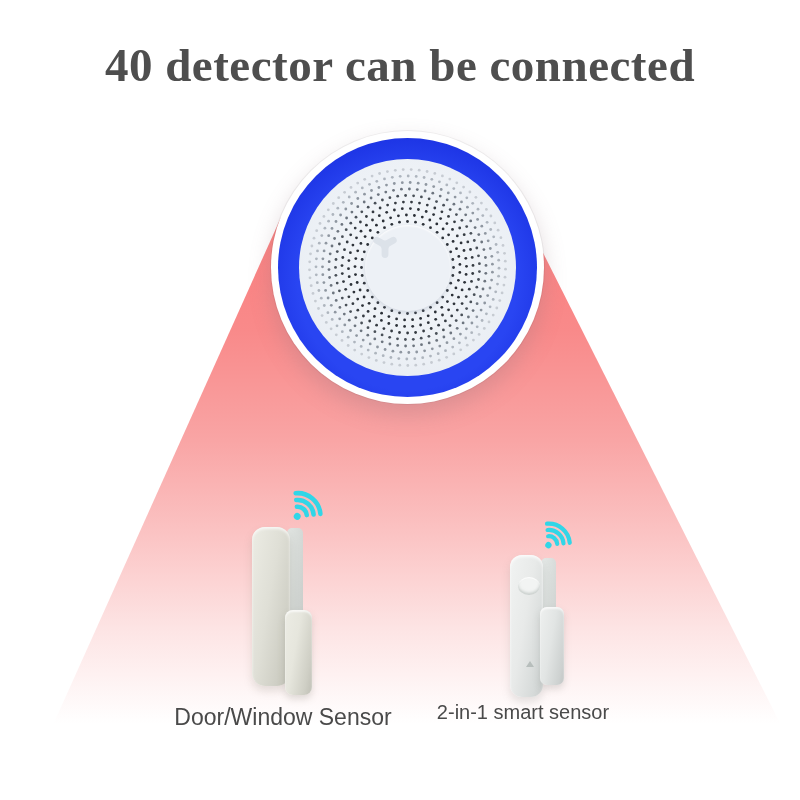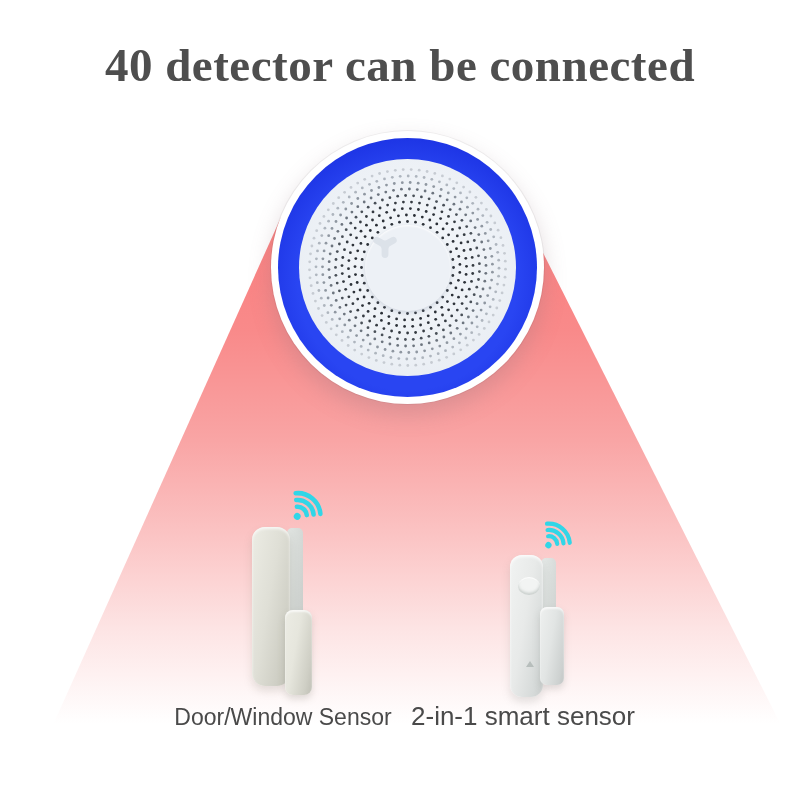--- a/index.html
+++ b/index.html
@@ -95,21 +95,21 @@
     border-bottom:6px solid #b7bebc;
   }
   .sm-magnet{
     left:35px;top:57px;width:24px;height:78px;border-radius:7px;
     background:linear-gradient(100deg,#eef0ef 0%,#e2e5e4 45%,#cdd1d0 85%,#c0c4c3 100%);
     box-shadow:inset 0 2px 2px rgba(255,255,255,.7),0 4px 7px rgba(130,135,132,.25);
   }
   
   .caption{position:absolute;color:var(--label-gray,#4a4a4a);white-space:nowrap;text-align:center;}
   .caption-left{left:283px;top:704px;font-size:23px;transform:translateX(-50%);}
-  .caption-right{left:523px;top:701px;font-size:26px;transform:translateX(-50%);}
+  .caption-right{left:523px;top:701px;font-size:20px;transform:translateX(-50%);}
 </style>
 </head>
 <body>
 
 <div class="stage">
 
   <h1 class="title">40 detector can be connected</h1>
 
   <div class="beam"></div>
 

